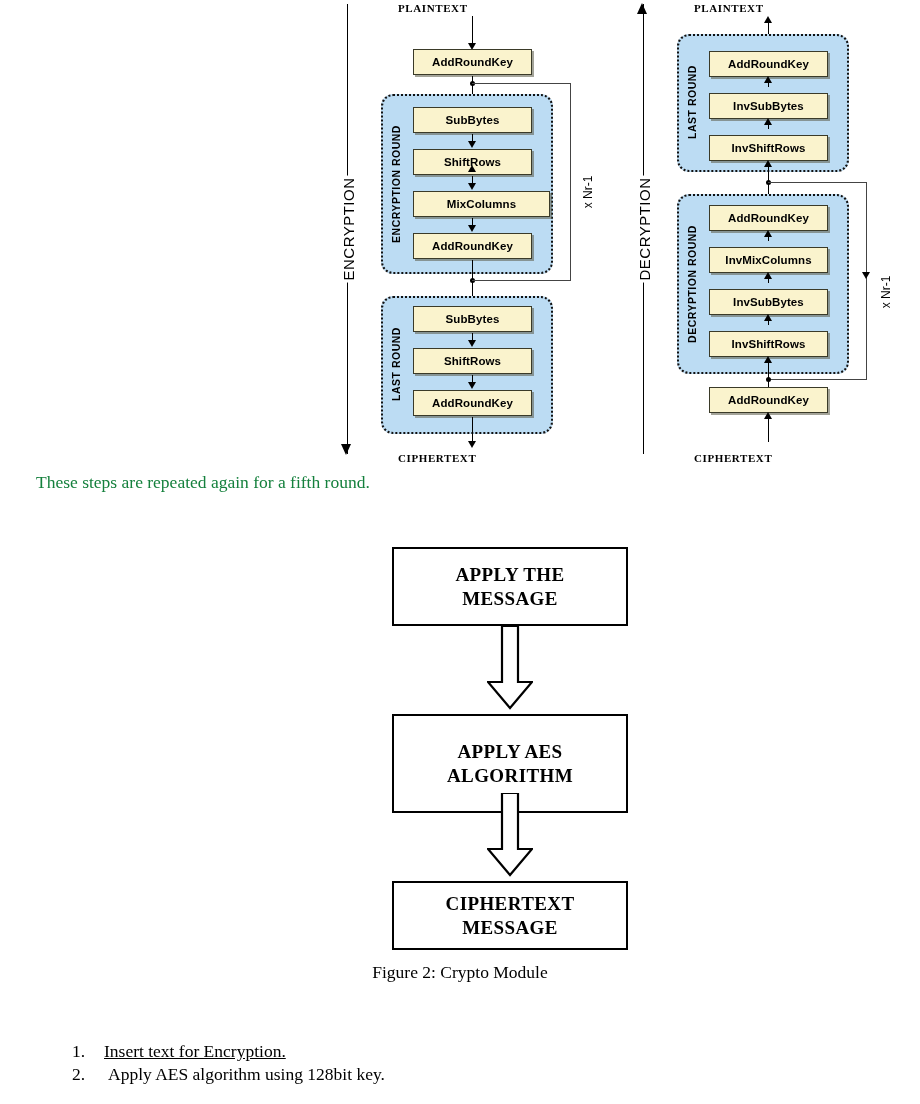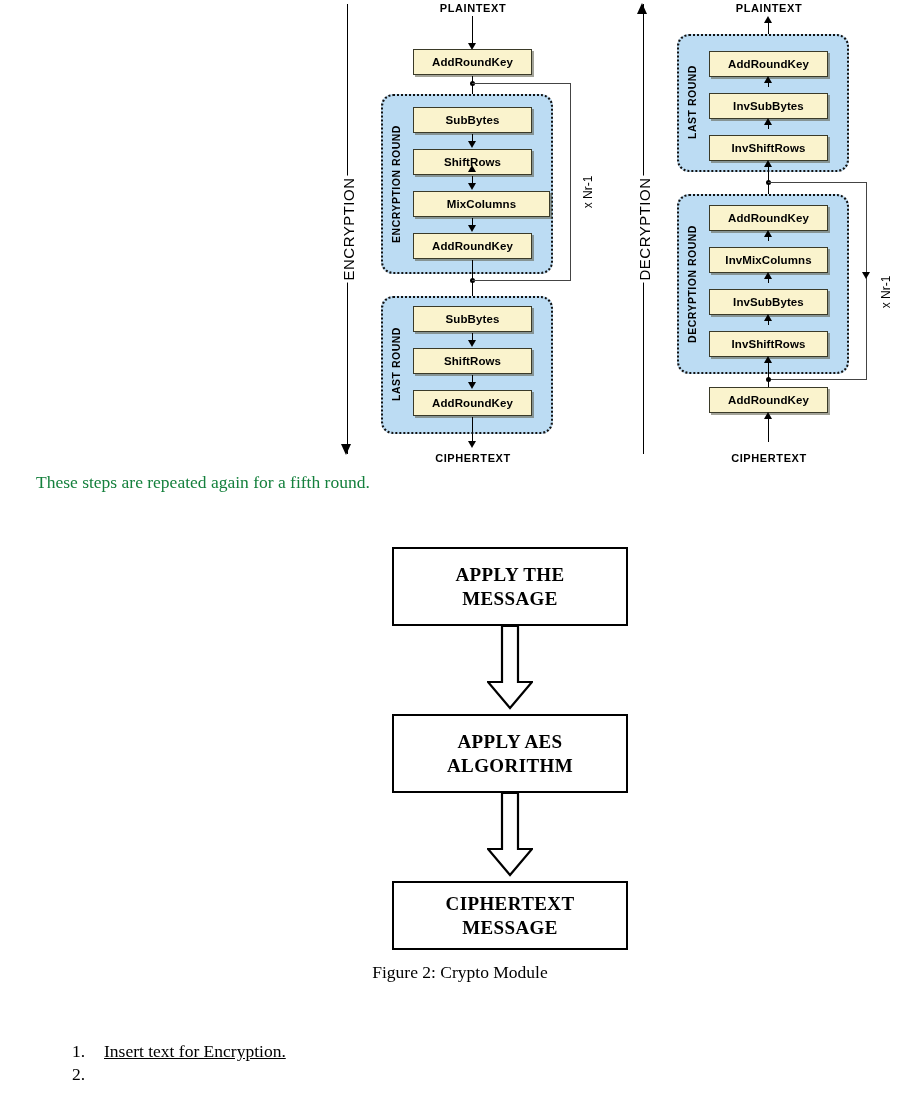--- a/index.html
+++ b/index.html
@@ -35,23 +35,23 @@
   }
   .arrowhead-up{
     position:absolute;left:10px;top:-1px;width:0;height:0;
     border-left:5px solid transparent;border-right:5px solid transparent;
     border-bottom:11px solid #000;
   }
 
   
   .endpoint{
     position:absolute;
-    font-family:Liberation Sans, sans-serif;
+    font-family:Liberation Serif, serif;
     font-size:11px;font-weight:bold;letter-spacing:.6px;
-    text-align:center;white-space:nowrap;
+    white-space:nowrap;
   }
 
   
   .step{
     position:absolute;
     background:#FAF3CD;
     border:1.4px solid #3a3a28;
     box-shadow:2px 2px 0 rgba(90,90,70,.55);
     font-family:"Liberation Sans", sans-serif;
     font-size:11.5px;font-weight:bold;
@@ -290,21 +290,21 @@
       <div>
         <span>APPLY THE</span><br>
         <span>MESSAGE</span>
       </div>
     </div>
 
     <svg class="block-arrow" style="left:487px;top:92px;" width="46" height="84" viewBox="0 0 46 84">
       <polygon points="15,0 31,0 31,56 45,56 23,82 1,56 15,56" fill="#ffffff" stroke="#000000" stroke-width="2.2"></polygon>
     </svg>
 
-    <div class="cbox" style="left:392px;top:180px;width:236px;height:79px;">
+    <div class="cbox" style="left:392px;top:180px;width:236px;height:99px;">
       <div>
         <span>APPLY AES</span><br>
         <span>ALGORITHM</span>
       </div>
     </div>
 
     <svg class="block-arrow" style="left:487px;top:259px;" width="46" height="84" viewBox="0 0 46 84">
       <polygon points="15,0 31,0 31,56 45,56 23,82 1,56 15,56" fill="#ffffff" stroke="#000000" stroke-width="2.2"></polygon>
     </svg>
 
@@ -316,14 +316,15 @@
     </div>
 
     <div class="fig-caption" style="top:428px;left:0;text-align:center;">Figure 2: Crypto Module</div>
   </div>
 
 
   <div class="list-num" style="left:72px;top:1041px;">1.</div>
   <div class="list-text" style="left:104px;top:1041px;text-decoration:underline;">Insert text for Encryption.</div>
 
   <div class="list-num" style="left:72px;top:1064px;">2.</div>
+  <div class="list-text" style="left:108px;top:1064px;">Apply AES algorithm using 128bit key.</div>
 
 </div>
 
 </body></html>

